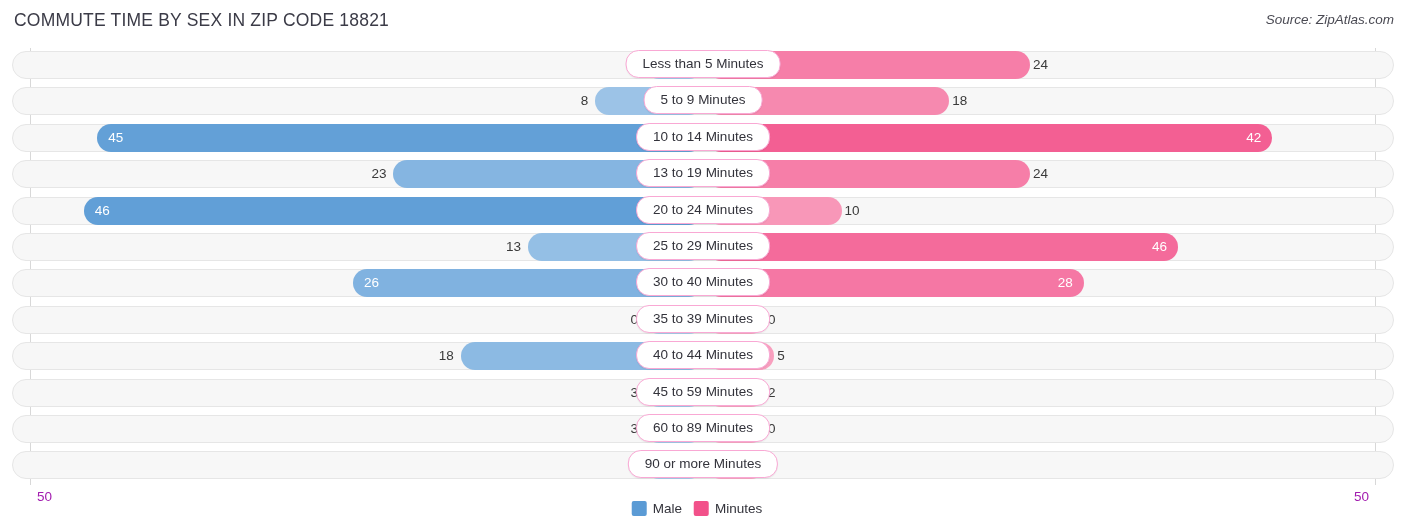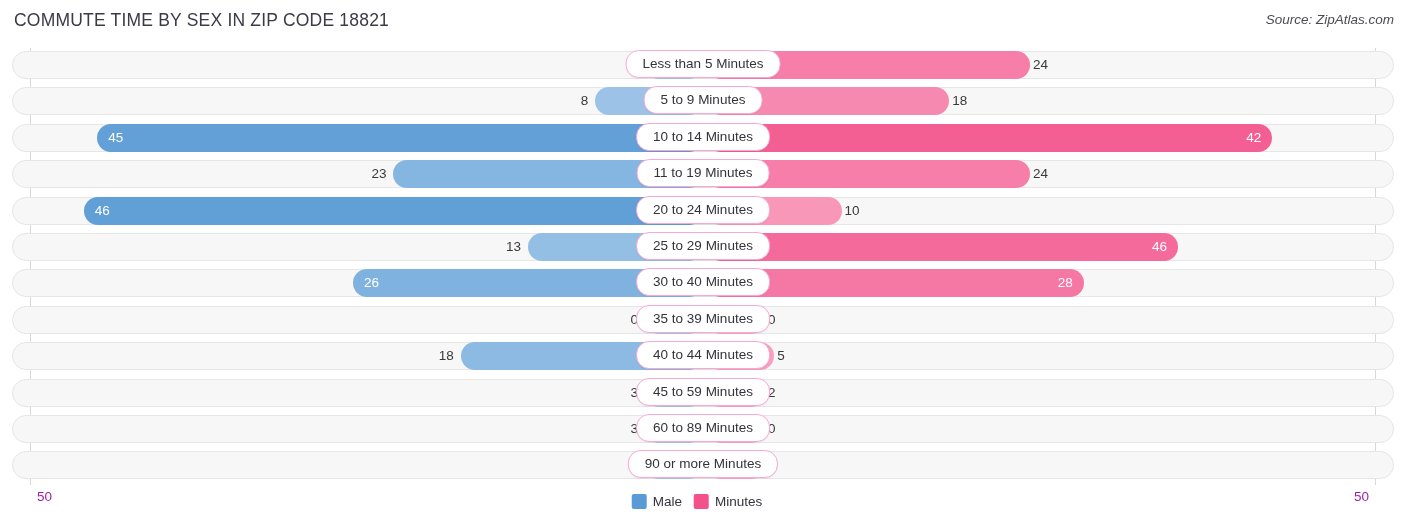--- a/index.html
+++ b/index.html
@@ -156,21 +156,21 @@
     font-size: 13.5px;
     color: #a21caf;
   }
   .axis-label.left  { left: 37px; }
   .axis-label.right { right: 37px; }
 
   .legend {
     position: absolute;
     left: 50%;
     transform: translateX(-50%);
-    top: 9px;
+    top: 16px;
     display: flex;
     align-items: center;
     gap: 0;
     white-space: nowrap;
   }
   .legend-item {
     display: flex;
     align-items: center;
     gap: 6px;
     margin-right: 12px;
@@ -241,21 +241,21 @@
         <div class="row">
           <div class="track"></div>
           <div class="half left">
             <div class="val out-left" style="right: 309.58px;">23</div>
             <div class="bar" style="width: 309.58px; background: rgb(133, 181, 225);"></div>
           </div>
           <div class="half right">
             <div class="val out-right" style="left: 323.04px;">24</div>
             <div class="bar" style="width: 323.04px; background: rgb(246, 126, 168);"></div>
           </div>
-          <div class="center-label">11 to 19 Minutes</div>
+          <div class="center-label">13 to 19 Minutes</div>
         </div>
         <div class="row">
           <div class="track"></div>
           <div class="half left">
             <div class="bar" style="width: 619.16px; background: rgb(97, 159, 215);">
               <div class="val in-left">46</div>
             </div>
           </div>
           <div class="half right">
             <div class="val out-right" style="left: 134.6px;">10</div>

